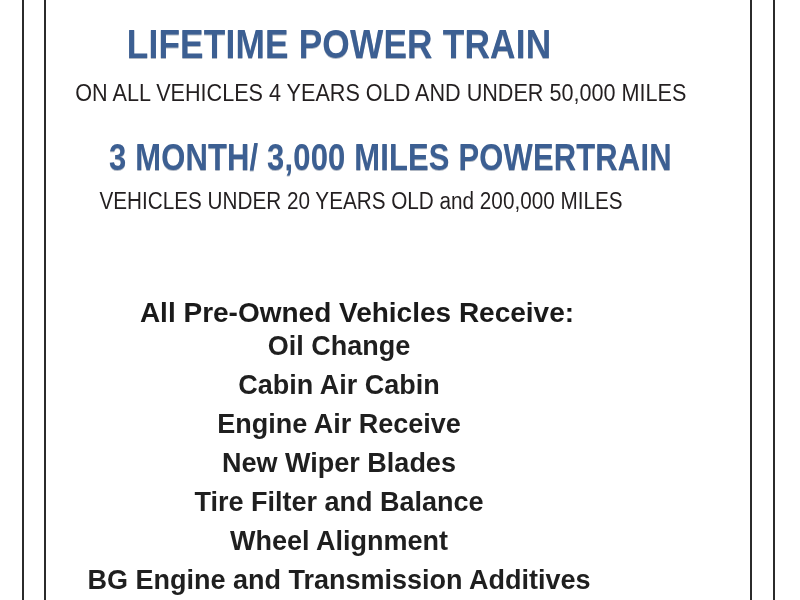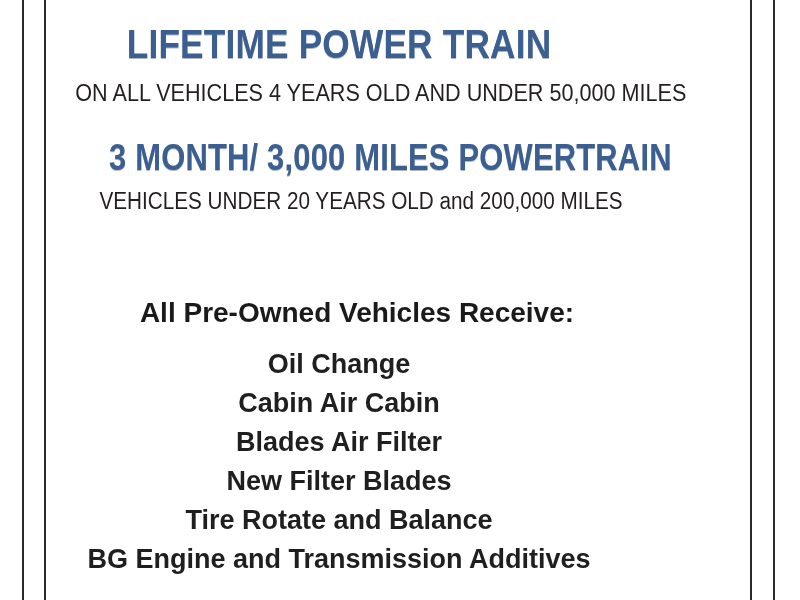--- a/index.html
+++ b/index.html
@@ -81,21 +81,20 @@
     top: 299px;
     width: 100%;
   }
   .services-heading {
     color: #1a1a1a;
     font-family: "Liberation Sans Narrow", "Liberation Sans", sans-serif;
     font-weight: 700;
     font-size: 28px;
     line-height: 1;
     white-space: nowrap;
-    margin-bottom: 18px;
     padding-left: 36px;
   }
   .services-list {
     list-style: none;
     margin: 0;
     padding: 0;
   }
   .services-list li {
     color: #1f1f1f;
     font-family: "Liberation Sans Narrow", "Liberation Sans", sans-serif;
@@ -125,21 +124,22 @@
     <div class="promo-block" id="promo-2">
       <div class="promo-title">3 MONTH/ 3,000 MILES POWERTRAIN</div>
       <div class="promo-sub">VEHICLES UNDER 20 YEARS OLD and 200,000 MILES</div>
     </div>
 
     <div id="services">
       <div class="services-heading">All Pre-Owned Vehicles Receive:</div>
       <ul class="services-list" id="services-list">
           <li>Oil Change</li>
           <li>Cabin Air Cabin</li>
-          <li>Blades Air Filter</li>
-          <li>New Filter Blades</li>
-          <li>Tire Rotate and Balance</li>
+          <li>Engine Air Receive</li>
+          <li>New Wiper Blades</li>
+          <li>Tire Filter and Balance</li>
+          <li>Wheel Alignment</li>
           <li>BG Engine and Transmission Additives</li>
         </ul>
     </div>
 
   </div>
 </div>
 
 </body></html>

